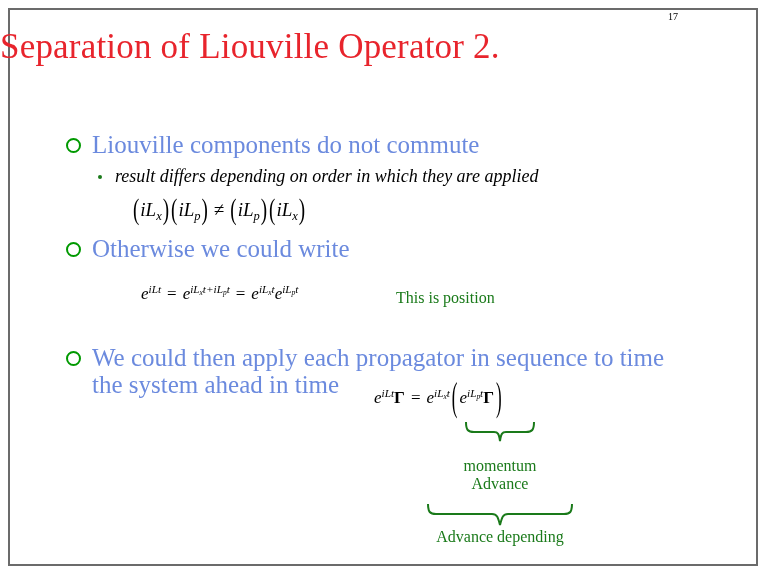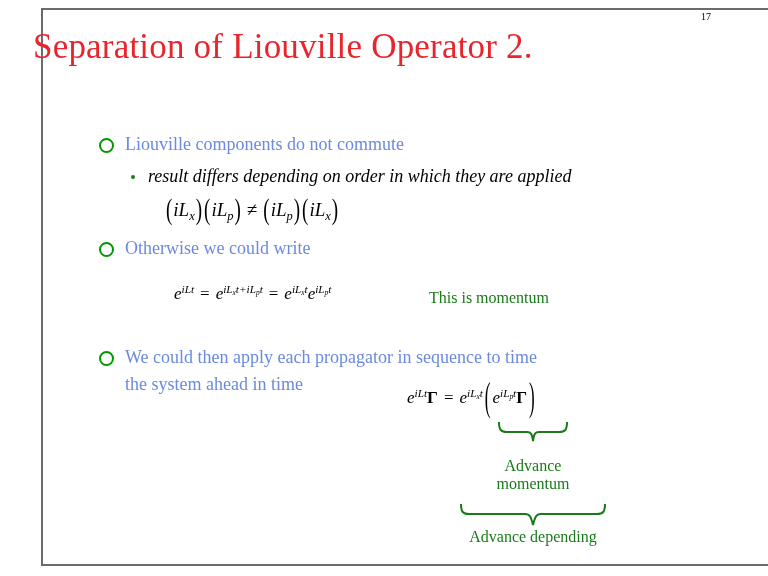--- a/index.html
+++ b/index.html
@@ -12,21 +12,20 @@
     height: 576px;
     font-family: "Liberation Serif", "DejaVu Serif", serif;
     overflow: hidden;
   }
   #slide {
     position: relative;
     width: 700px;
     height: 576px;
     background: #ffffff;
     box-sizing: border-box;
-    margin-left: 33px;
   }
   
   #slide-frame {
     position: absolute;
     left: 8px;
     top: 8px;
     width: 750px;
     height: 558px;
     border: 2px solid #6b6b6b;
     box-sizing: border-box;
@@ -66,21 +65,21 @@
     width: 15px;
     height: 15px;
     border: 2.5px solid #009900;
     border-radius: 50%;
     margin-top: 7px;
     margin-right: 11px;
     box-sizing: border-box;
   }
   .bullet-text {
     color: #6b8ade;
-    font-size: 18px;
+    font-size: 25px;
     line-height: 27px;
     font-family: "Liberation Serif", "DejaVu Serif", serif;
   }
 
   .sub-row {
     position: absolute;
     display: flex;
     align-items: flex-start;
   }
   .dot-marker {
@@ -178,42 +177,42 @@
 
   <div class="bullet-row" style="left:66px; top:235px; width:640px;">
     <span class="ring-marker"></span>
     <span class="bullet-text">Otherwise we could write</span>
   </div>
 
   <div class="eq" style="left:141px; top:283px; font-size:17px;">
     <span>e</span><sup><span>i</span><span>L</span><span>t</span></sup><span class="eqs">=</span><span>e</span><sup><span>i</span><span>L</span><sub>x</sub><span>t</span><span>+</span><span>i</span><span>L</span><sub>p</sub><span>t</span></sup><span class="eqs">=</span><span>e</span><sup><span>i</span><span>L</span><sub>x</sub><span>t</span></sup><span>e</span><sup><span>i</span><span>L</span><sub>p</sub><span>t</span></sup>
   </div>
 
-  <div class="note-green" style="left:396px; top:289px;">This is momentum</div>
+  <div class="note-green" style="left:396px; top:289px;">This is position</div>
 
   <div class="bullet-row" style="left:66px; top:344px; width:650px;">
     <span class="ring-marker"></span>
     <span class="bullet-text" style="display:block; width:620px;">
       <span style="display:block;">We could then apply each propagator in sequence to time</span>
       <span style="display:block;">the system ahead in time</span>
     </span>
   </div>
 
   <div class="eq" style="left:374px; top:387px; font-size:17px;">
     <span>e</span><sup><span>i</span><span>L</span><span>t</span></sup><span class="gam">Γ</span><span class="eqs">=</span><span>e</span><sup><span>i</span><span>L</span><sub>x</sub><span>t</span></sup><span class="paren" style="transform:scaleY(2.3); margin:0 2px;">(</span><span>e</span><sup><span>i</span><span>L</span><sub>p</sub><span>t</span></sup><span class="gam">Γ</span><span class="paren" style="transform:scaleY(2.3); margin:0 2px;">)</span>
   </div>
 
   <svg class="brace-svg" style="left:462px; top:421px;" width="76" height="24" viewBox="0 0 76 24">
     <path d="M 4 1 C 4 9, 6 11, 12 11 L 32 11 C 36 11, 37 13, 38 20
              C 39 13, 40 11, 44 11 L 64 11 C 70 11, 72 9, 72 1" fill="none" stroke="#1a7a1a" stroke-width="2"></path>
   </svg>
 
   <div class="anno-label" style="left:440px; top:457px; width:120px;">
+    <span style="display:block;">momentum</span>
     <span style="display:block;">Advance</span>
-    <span style="display:block;">momentum</span>
   </div>
 
   <svg class="brace-svg" style="left:424px; top:503px;" width="152" height="26" viewBox="0 0 152 26">
     <path d="M 4 1 C 4 9, 6 11, 12 11 L 68 11 C 73 11, 74 14, 76 22
              C 78 14, 79 11, 84 11 L 140 11 C 146 11, 148 9, 148 1" fill="none" stroke="#1a7a1a" stroke-width="2"></path>
   </svg>
 
   <div class="anno-label" style="left:410px; top:528px; width:180px;">Advance depending</div>
 
 </div>

